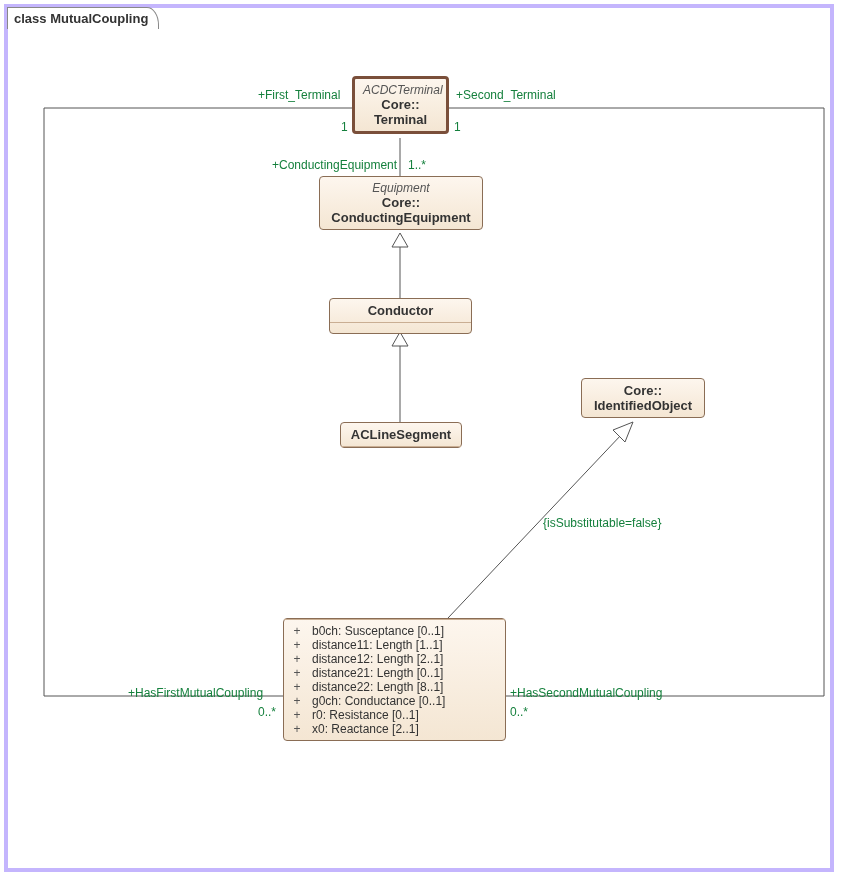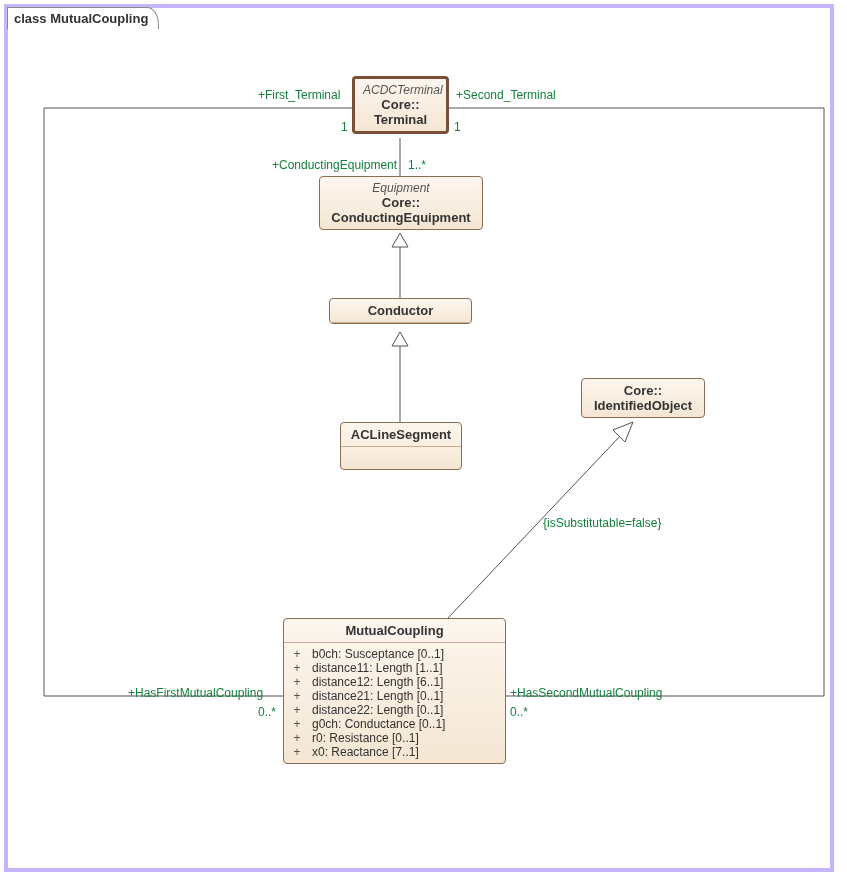--- a/index.html
+++ b/index.html
@@ -66,78 +66,75 @@
     </div>
 
     <div class="cls" style="left:311px;top:168px;width:164px">
       <div class="cls-head">
         <div class="cls-stereo" style="text-align:center">Equipment</div>
         <div><span class="cls-pkg">Core::</span></div>
         <div><span class="cls-name">ConductingEquipment</span></div>
       </div>
     </div>
 
-    <div class="cls" style="left:321px;top:290px;width:143px;">
+    <div class="cls" style="left:321px;top:290px;width:143px;padding-bottom:10px">
       <div class="cls-head">
         <span class="cls-name">Conductor</span>
       </div>
       <div class="cls-sep"></div>
     </div>
 
-    <div class="cls" style="left:332px;top:414px;width:122px;padding-bottom:22px">
+    <div class="cls" style="left:332px;top:414px;width:122px;padding-bottom:0">
       <div class="cls-head">
         <span class="cls-name">ACLineSegment</span>
       </div>
       <div class="cls-sep"></div>
     </div>
 
     <div class="cls" style="left:573px;top:370px;width:124px">
       <div class="cls-head">
         <div><span class="cls-pkg">Core::</span></div>
         <div><span class="cls-name">IdentifiedObject</span></div>
       </div>
     </div>
 
     <div class="cls" style="left:275px;top:610px;width:223px">
-      <div class="cls-head">
-        <span class="cls-name">MutualCoupling</span>
-      </div>
       <div class="cls-sep"></div>
       <div class="cls-body">
         <div class="attr-row">
             <span class="attr-vis">+</span>
             <span>b0ch: Susceptance [0..1]</span>
           </div>
         <div class="attr-row">
             <span class="attr-vis">+</span>
             <span>distance11: Length [1..1]</span>
           </div>
         <div class="attr-row">
             <span class="attr-vis">+</span>
-            <span>distance12: Length [6..1]</span>
+            <span>distance12: Length [2..1]</span>
           </div>
         <div class="attr-row">
             <span class="attr-vis">+</span>
             <span>distance21: Length [0..1]</span>
           </div>
         <div class="attr-row">
             <span class="attr-vis">+</span>
-            <span>distance22: Length [0..1]</span>
+            <span>distance22: Length [8..1]</span>
           </div>
         <div class="attr-row">
             <span class="attr-vis">+</span>
             <span>g0ch: Conductance [0..1]</span>
           </div>
         <div class="attr-row">
             <span class="attr-vis">+</span>
             <span>r0: Resistance [0..1]</span>
           </div>
         <div class="attr-row">
             <span class="attr-vis">+</span>
-            <span>x0: Reactance [7..1]</span>
+            <span>x0: Reactance [2..1]</span>
           </div>
       </div>
     </div>
 
     <span class="label" style="left:250px;top:80px">+First_Terminal</span>
     <span class="label" style="left:448px;top:80px">+Second_Terminal</span>
     <span class="label" style="left:333px;top:112px">1</span>
     <span class="label" style="left:446px;top:112px">1</span>
     <span class="label" style="left:264px;top:150px">+ConductingEquipment</span>
     <span class="label" style="left:400px;top:150px">1..*</span>

